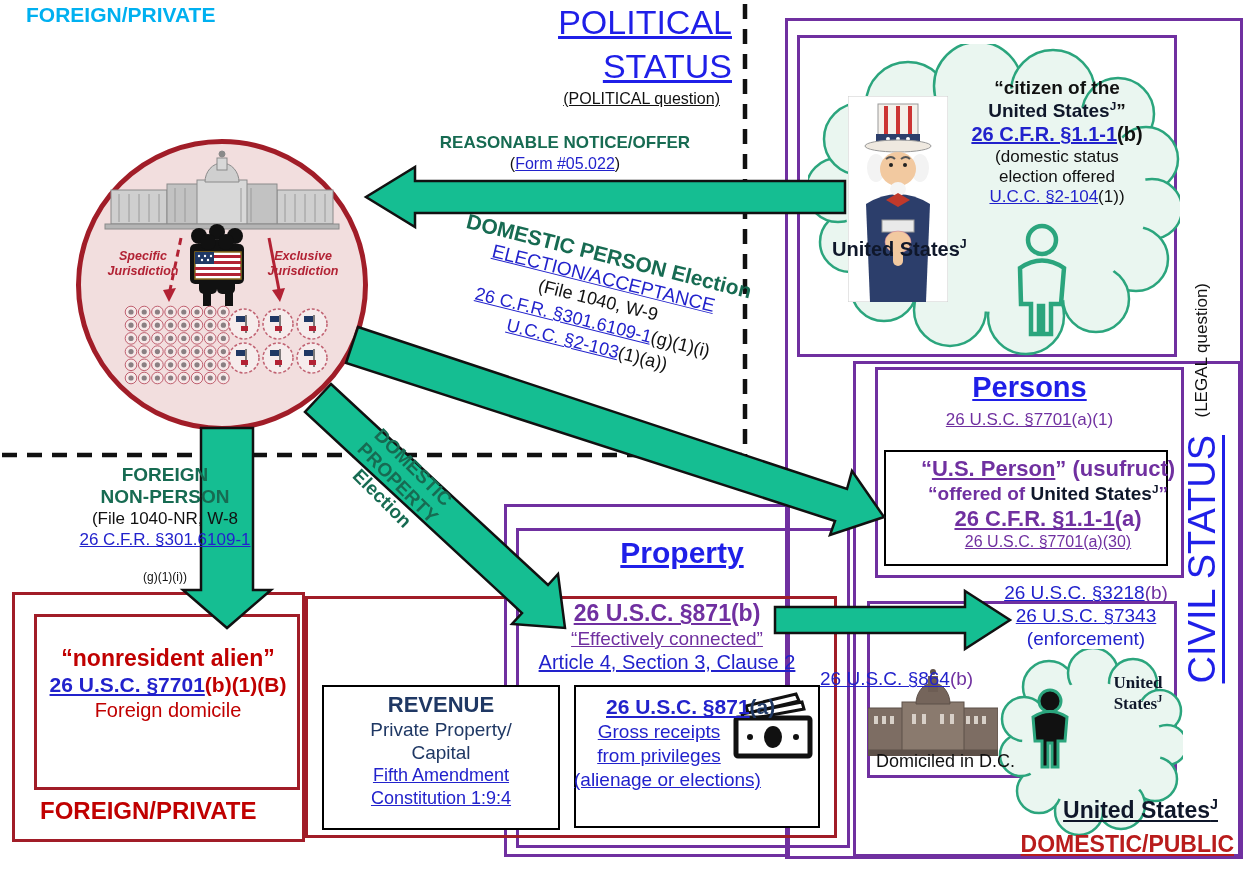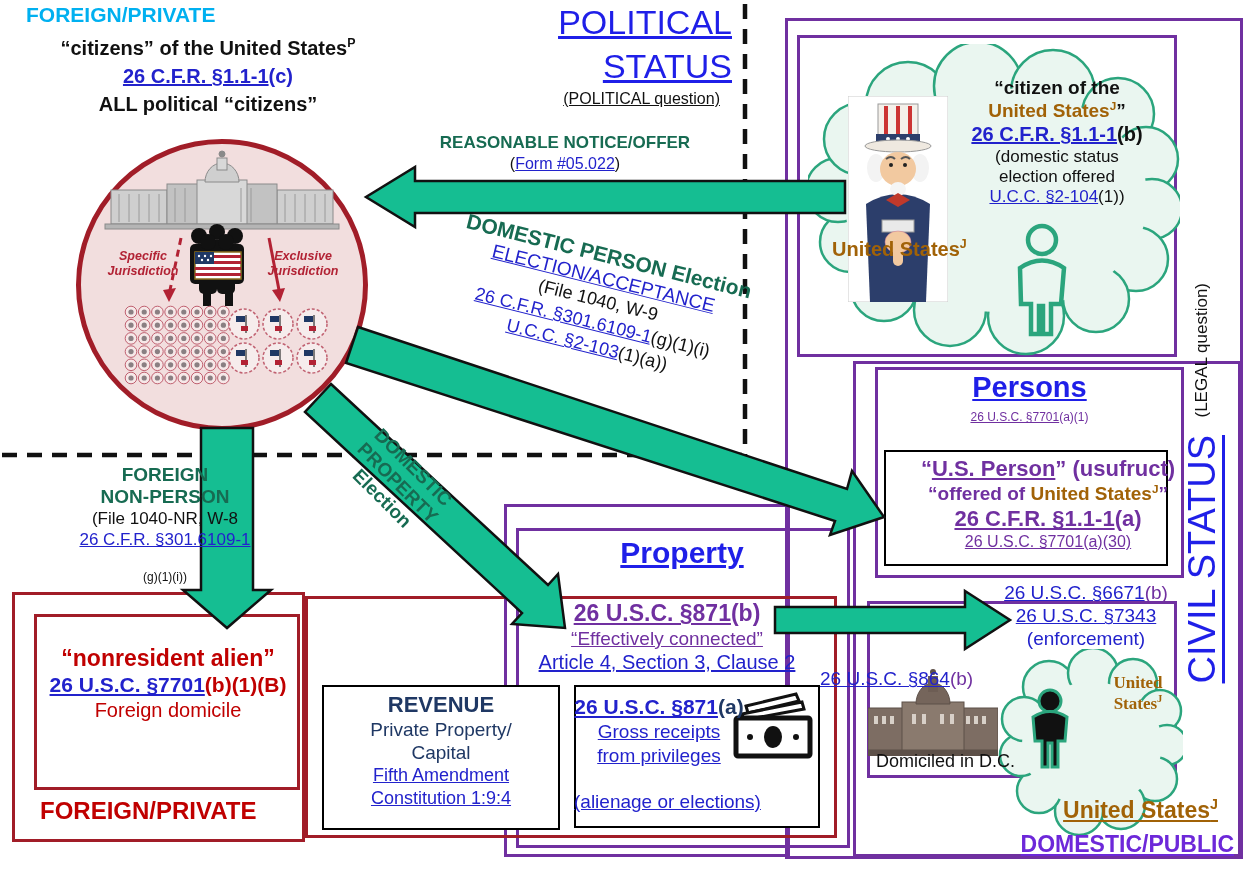--- a/index.html
+++ b/index.html
@@ -13,21 +13,21 @@
   .purple{border:3px solid #7030A0;}
   .red{border:3px solid #A11D28;}
   .black{border:3px solid #000;}
   .whitebg{background:#fff;}
   .link{color:#2222CC;text-decoration:underline;}
   .linkb{color:#2222CC;text-decoration:underline;font-weight:bold;}
   .hblue{color:#1F1FE8;text-decoration:underline;}
   .purpletx{color:#7030A0;}
   .purpleln{color:#7030A0;text-decoration:underline;}
   .greendk{color:#176B52;}
-  .greenbr{color:#a16207;}
+  .greenbr{color:#0f172a;}
   .navy{color:#1F3864;}
   .redtx{color:#C00000;}
   .lblue{color:#00B0F0;}
   .blacktx{color:#111;}
   .vert{writing-mode:vertical-rl;transform:rotate(180deg);}
   svg{display:block;}
   .z2{z-index:2;} .z3{z-index:3;} .z4{z-index:4;}
   .txt{z-index:5;position:absolute;}
   sup{font-size:62%;vertical-align:super;line-height:0;}
 </style>
@@ -358,25 +358,20 @@
     <g fill="#15BE92" stroke="#111" stroke-width="2.5" stroke-linejoin="miter">
       <path d="M845,181 L415,181 L415,167 L366,197 L415,227 L415,213 L845,213 Z"></path>
       <path d="M358,327 L847,489 L852,471 L884,517 L830,535 L835,521 L346,363 Z"></path>
       <path d="M331,384 L548,585 L558,574 L565,628 L512,624 L522,613 L305,412 Z"></path>
       <path d="M201,428 L253,428 L253,590 L271,590 L227,628 L183,590 L201,590 Z"></path>
       <path d="M775,607 L965,607 L965,591 L1010,620 L965,649 L965,633 L775,633 Z"></path>
     </g>
   </svg>
 
   <div class="txt lblue b" style="left:26px;top:3px;font-size:21px;">FOREIGN/PRIVATE</div>
-  <div class="txt ctr" style="left:8px;top:34px;width:400px;line-height:28px;font-size:20px;font-weight:bold;">
-    <div><span class="blacktx">“citizens” of the United States</span><sup class="blacktx">P</sup></div>
-    <div><span class="linkb">26 C.F.R. §1.1-1</span><span style="color:#2222CC;">(c)</span></div>
-    <div class="blacktx">ALL political “citizens”</div>
-  </div>
 
   <div class="txt rt" style="left:420px;top:0px;width:312px;font-size:34px;line-height:44px;color:#1F1FE8;">
     <div><span class="hblue">POLITICAL</span></div>
     <div><span class="hblue">STATUS</span></div>
   </div>
   <div class="txt rt blacktx" style="left:420px;top:90px;width:300px;font-size:16px;">(POLITICAL question)</div>
 
   <div class="txt ctr" style="left:425px;top:133px;width:280px;">
     <div class="greendk b" style="font-size:17px;">REASONABLE NOTICE/OFFER</div>
     <div style="font-size:16px;margin-top:2px;"><span class="blacktx">(</span><span class="link">Form #05.022</span><span class="blacktx">)</span></div>
@@ -413,21 +408,21 @@
     <div class="blacktx" style="font-size:17px;line-height:20px;">(domestic status</div>
     <div class="blacktx" style="font-size:17px;line-height:20px;">election offered</div>
     <div style="font-size:17px;line-height:20px;"><span class="link">U.C.C. §2-104</span><span class="blacktx">(1))</span></div>
   </div>
   <div class="txt greenbr b" style="left:832px;top:238px;font-size:20px;"><span>United States</span><sup>J</sup></div>
 
   <div class="txt vert blacktx" style="left:1192px;top:283px;font-size:17px;">(LEGAL question)</div>
   <div class="txt vert" style="left:1181px;top:435px;font-size:38px;"><span class="hblue">CIVIL STATUS</span></div>
 
   <div class="txt ctr" style="left:877px;top:371px;width:305px;font-size:29px;font-weight:bold;"><span class="hblue">Persons</span></div>
-  <div class="txt ctr" style="left:877px;top:410px;width:305px;font-size:12px;"><span class="purpleln">26 U.S.C. §7701</span><span class="purpletx">(a)(1)</span></div>
+  <div class="txt ctr" style="left:877px;top:410px;width:305px;font-size:17px;"><span class="purpleln">26 U.S.C. §7701</span><span class="purpletx">(a)(1)</span></div>
   <div class="txt ctr" style="left:886px;top:456px;width:324px;">
     <div style="font-size:22px;line-height:26px;font-weight:bold;"><span class="purpletx">“</span><span class="purpleln">U.S. Person</span><span class="purpletx">” (usufruct)</span></div>
     <div style="font-size:19px;line-height:23px;font-weight:bold;"><span class="purpletx">“offered of </span><span class="greenbr">United States</span><sup class="greenbr">J</sup><span class="purpletx">”</span></div>
     <div style="font-size:22px;line-height:27px;font-weight:bold;"><span class="purpleln">26 C.F.R. §1.1-1</span><span class="purpletx">(a)</span></div>
     <div style="font-size:16px;line-height:20px;"><span class="purpleln">26 U.S.C. §7701(a)(30)</span></div>
   </div>
 
   <div class="txt ctr" style="left:517px;top:536px;width:330px;font-size:30px;font-weight:bold;"><span class="hblue">Property</span></div>
   <div class="txt ctr" style="left:517px;top:600px;width:300px;">
     <div style="font-size:23px;line-height:27px;font-weight:bold;"><span class="purpleln">26 U.S.C. §871</span><span class="purpletx">(b)</span></div>
@@ -437,43 +432,43 @@
 
   <div class="txt ctr" style="left:326px;top:692px;width:230px;">
     <div class="navy b" style="font-size:22px;line-height:26px;">REVENUE</div>
     <div class="navy" style="font-size:19px;line-height:23px;">Private Property/</div>
     <div class="navy" style="font-size:19px;line-height:23px;">Capital</div>
     <div style="font-size:18px;line-height:23px;"><span class="link">Fifth Amendment</span></div>
     <div style="font-size:18px;line-height:23px;"><span class="link">Constitution 1:9:4</span></div>
   </div>
 
   <div class="txt ctr" style="left:574px;top:694px;width:170px;white-space:nowrap;">
-    <div style="font-size:21px;line-height:26px;font-weight:bold;"><span class="linkb">26 U.S.C. §871</span><span class="navy">(a)</span></div>
+    <div style="font-size:21px;line-height:26px;font-weight:bold;padding-left:32px;"><span class="linkb">26 U.S.C. §871</span><span class="navy">(a)</span></div>
     <div style="font-size:19px;line-height:24px;"><span class="link">Gross receipts</span></div>
     <div style="font-size:19px;line-height:24px;"><span class="link">from privileges</span></div>
-    <div style="font-size:19px;line-height:24px;margin-top:22px;"><span class="link">(alienage or elections)</span></div>
+    <div style="font-size:19px;line-height:24px;"><span class="link">(alienage or elections)</span></div>
   </div>
 
   <div class="txt ctr" style="left:40px;top:644px;width:256px;">
     <div class="redtx b" style="font-size:23px;line-height:28px;">“nonresident alien”</div>
     <div style="font-size:21px;line-height:26px;font-weight:bold;"><span class="linkb">26 U.S.C. §7701</span><span class="redtx">(b)(1)(B)</span></div>
     <div class="redtx" style="font-size:20px;line-height:24px;">Foreign domicile</div>
   </div>
   <div class="txt redtx b" style="left:40px;top:797px;font-size:24px;">FOREIGN/PRIVATE</div>
 
   <div class="txt ctr" style="left:996px;top:581px;width:180px;white-space:nowrap;">
-    <div style="font-size:19px;line-height:23px;"><span class="link">26 U.S.C. §6671</span><span class="purpletx">(b)</span></div>
+    <div style="font-size:19px;line-height:23px;"><span class="link">26 U.S.C. §3218</span><span class="purpletx">(b)</span></div>
     <div style="font-size:19px;line-height:23px;"><span class="link">26 U.S.C. §7343</span></div>
     <div style="font-size:19px;line-height:23px;color:#2222CC;">(enforcement)</div>
   </div>
   <div class="txt" style="left:820px;top:636px;font-size:19px;white-space:nowrap;margin-top:32px;"><span class="link">26 U.S.C. §864</span><span class="purpletx">(b)</span></div>
 
   <div class="txt blacktx" style="left:876px;top:751px;font-size:18px;">Domiciled in D.C.</div>
 
   <div class="txt greenbr b" style="left:1100px;top:672px;width:76px;font-size:17px;line-height:21px;text-align:center;font-family:Liberation Serif, serif;">
     <div>United</div>
     <div><span>States</span><sup>J</sup></div>
   </div>
 
   <div class="txt rt greenbr b" style="left:950px;top:797px;width:268px;font-size:23px;"><span>United States</span><sup>J</sup></div>
-  <div class="txt rt b" style="left:950px;top:831px;width:284px;font-size:23px;color:#6d28d9;">DOMESTIC/PUBLIC</div>
+  <div class="txt rt b" style="left:950px;top:831px;width:284px;font-size:23px;color:#b91c1c;">DOMESTIC/PUBLIC</div>
 
 </div>
 
 </body></html>

